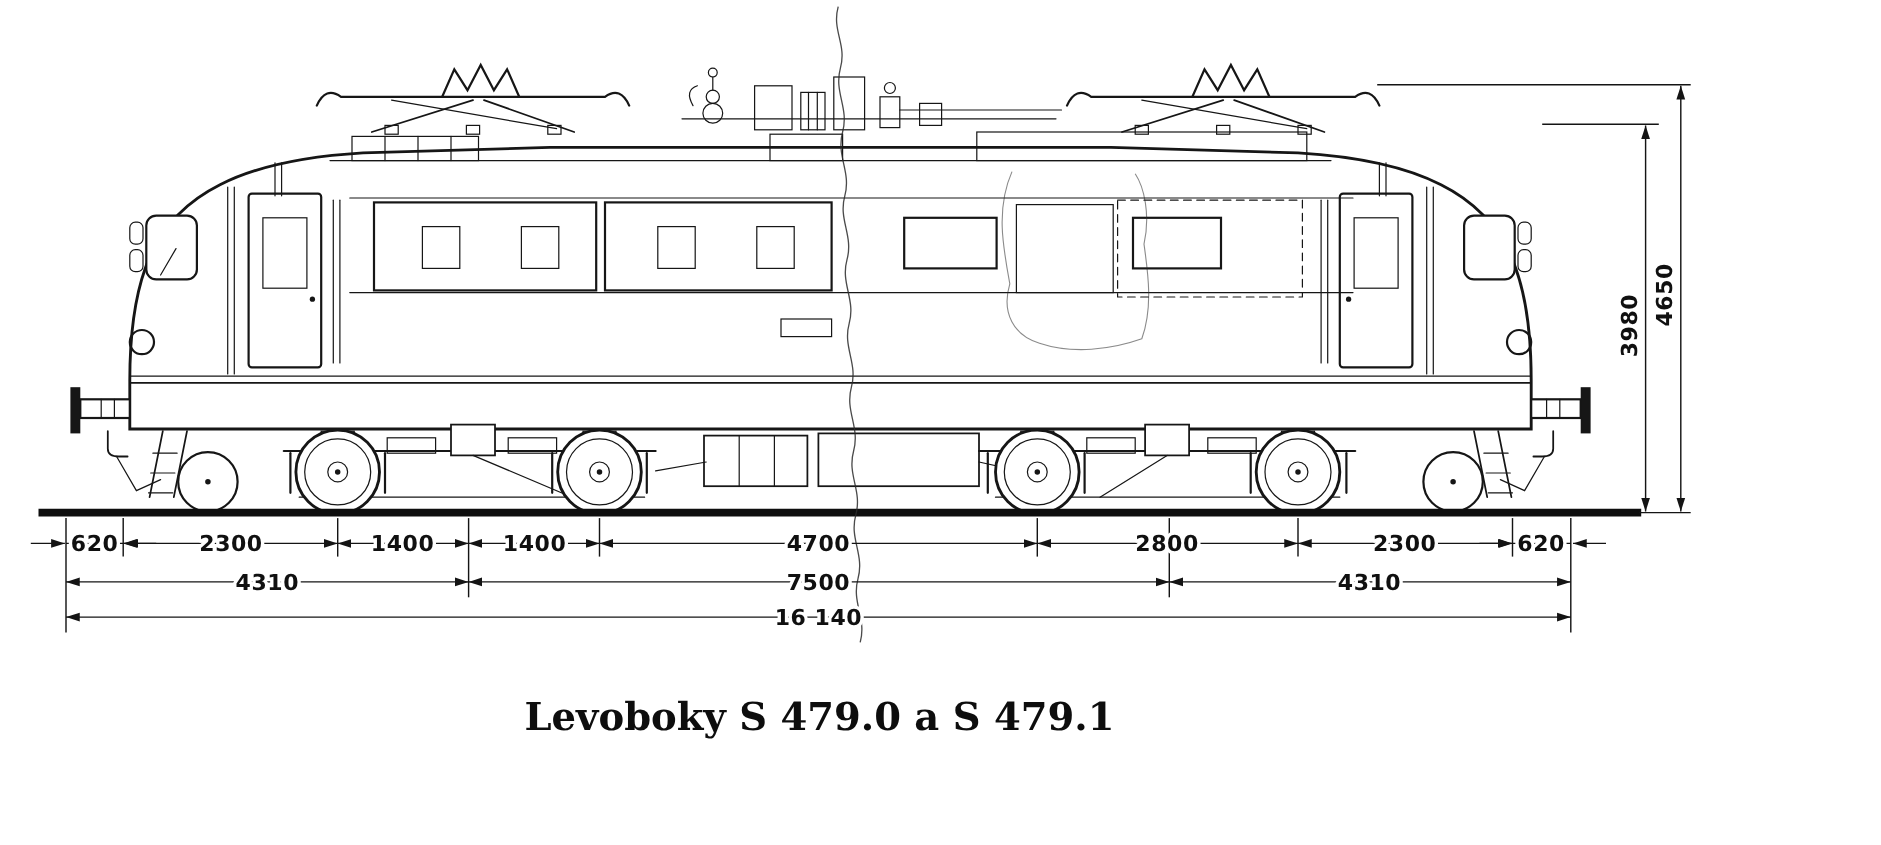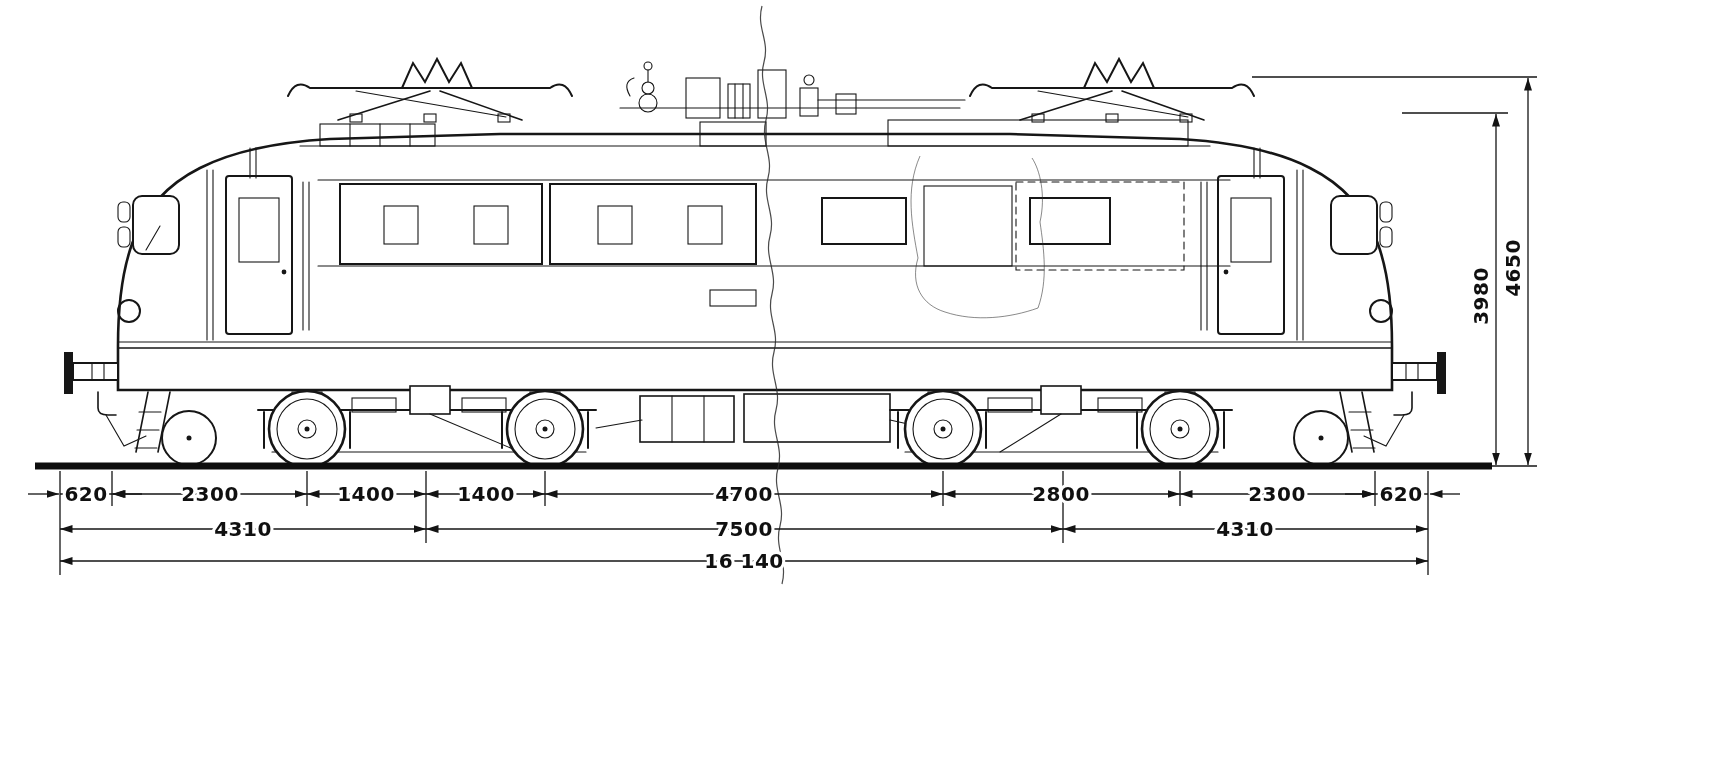--- a/index.html
+++ b/index.html
@@ -336,14 +336,15 @@
     <line class="dim" x1="1402" y1="113" x2="1508" y2="113"></line>
     <line class="dim" x1="1252" y1="77" x2="1537" y2="77"></line>
     <line class="dim" x1="1490" y1="466" x2="1537" y2="466"></line>
     <line class="dim" x1="1496" y1="465" x2="1496" y2="114" marker-start="url(#arr)" marker-end="url(#arr)"></line>
     <line class="dim" x1="1528" y1="465" x2="1528" y2="78" marker-start="url(#arr)" marker-end="url(#arr)"></line>
     <text class="dim-label" text-anchor="middle" transform="translate(1488,296) rotate(-90)">3980</text>
     <text class="dim-label" text-anchor="middle" transform="translate(1520,268) rotate(-90)">4650</text>
   </g>
 </svg>
 
+<div class="caption">Levoboky S 479.0 a S 479.1</div>
 
 </div>
 
 </body></html>

